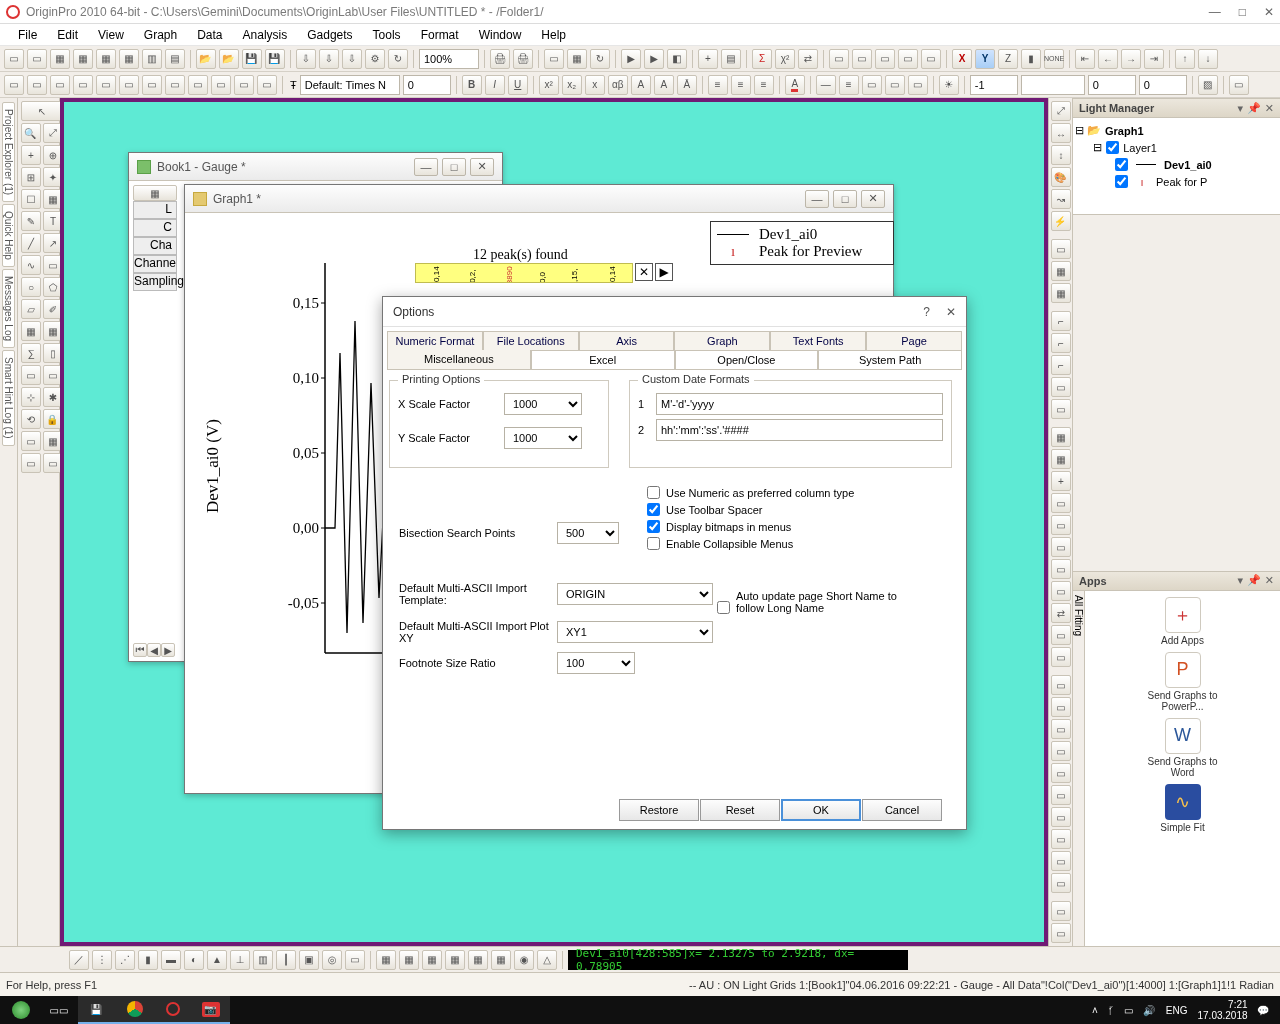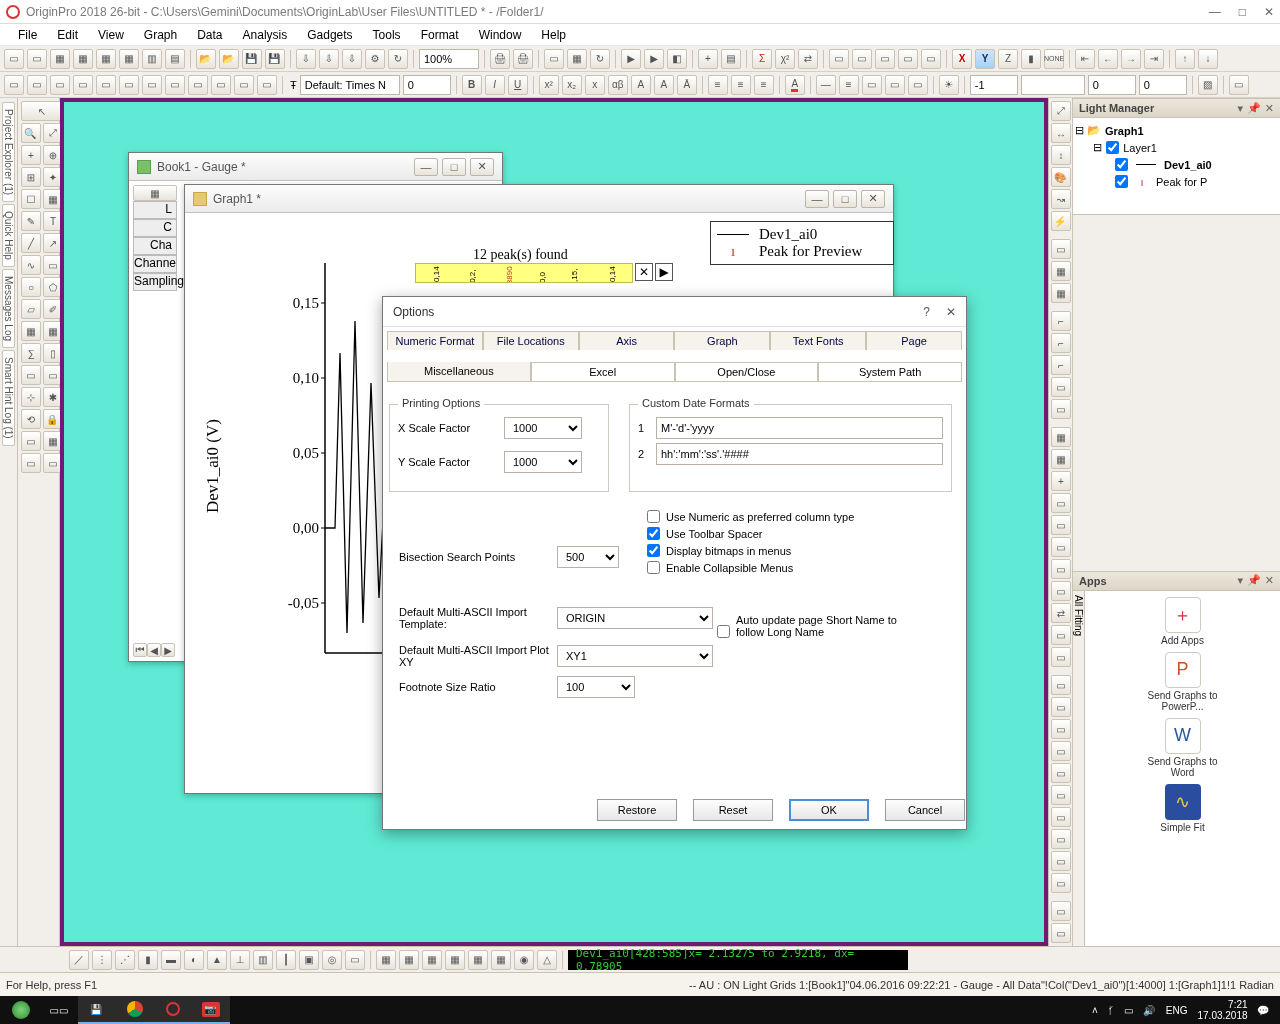--- a/index.html
+++ b/index.html
@@ -21,29 +21,29 @@
   .subwin { position:absolute; background:#fff; border:1px solid #767676; box-shadow:0 2px 6px rgba(0,0,0,.25);}
   .subwin .sw-title { height:28px; background:linear-gradient(#fdfdfd,#ebebeb); border-bottom:1px solid #c9c3b6; display:flex; align-items:center; padding:0 8px; color:#555; gap:6px;}
   .sw-icon { width:14px; height:14px; background:#7bbf6a; border:1px solid #5aa048; }
   .sw-wbtn { width:24px; height:18px; border:1px solid #bcb6a9; border-radius:2px; background:linear-gradient(#fff,#e8e4db); display:flex; align-items:center; justify-content:center; font-size:11px;}
   .sw-wbtns { margin-left:auto; display:flex; gap:4px;}
   .dlg { position:absolute; background:#fff; border:1px solid #767676; box-shadow:0 4px 14px rgba(0,0,0,.35);}
   .dlg .dlg-title { height:30px; background:#fff; display:flex; align-items:center; padding:0 10px; border-bottom:1px solid #e1e1e1; color:#333;}
   .dlg .dlg-title .r { margin-left:auto; display:flex; gap:16px; color:#555;}
   .tabs1 { display:flex; border-bottom:none; margin:4px 4px 0 4px;}
   .tabs1 .tab { flex:1; text-align:center; padding:3px 0; border:1px solid #c9c3b6; border-bottom:none; background:#f6f3ed; color:#004; font-size:11px;}
-  .tabs2 { display:flex; margin:12px 4px;}
+  .tabs2 { display:flex; margin:0 4px;}
   .tabs2 .tab { flex:1; text-align:center; padding:3px 0; border:1px solid #c9c3b6; background:#fff; font-size:11px;}
   .tabs2 .tab.active { background:#f6f3ed; border-top:none;}
   .grp { border:1px solid #cfcabf; margin:10px 6px; padding:8px 8px 10px; position:relative;}
   .grp .lgd { position:absolute; top:-8px; left:8px; background:#fff; padding:0 4px; font-size:11px; color:#333;}
   .row { display:flex; align-items:center; gap:8px; margin:4px 0; font-size:11px;}
   select, input[type=text] { border:1px solid #b7b2a5; background:#fff; height:22px; padding:0 4px; font-size:11px;}
   .chk { display:flex; align-items:center; gap:6px; font-size:11px; margin:4px 0;}
-  .dlg-btns { position:absolute; bottom:8px; right:1px; display:flex; gap:16px;}
+  .dlg-btns { position:absolute; bottom:8px; right:24px; display:flex; gap:1px;}
   .dlg-btn { width:80px; height:22px; border:1px solid #999; background:linear-gradient(#fdfdfd,#e7e7e7); font-size:11px;}
   .dlg-btn.ok { border:2px solid #4a90d9;}
   .rightpane { position:absolute; top:98px; right:0; width:208px; bottom:78px; display:flex; flex-direction:column; background:#f2eee9; border-left:1px solid #c9c3b6;}
   .panelhdr { height:20px; background:linear-gradient(#ece7dd,#ddd6c7); border-top:1px solid #c9c3b6; border-bottom:1px solid #c9c3b6; display:flex; align-items:center; padding:0 6px; font-size:11px; font-weight:bold; color:#444;}
   .panelhdr .ctl { margin-left:auto; display:flex; gap:4px; color:#666; font-weight:normal;}
   .om-body { background:#fff; padding:4px 2px; font-size:11px;}
   .om-row { display:flex; align-items:center; gap:4px; padding:2px 0;}
   .apps-body { background:#fff; flex:1; display:flex; flex-direction:column; align-items:center; gap:6px; padding:6px 2px; overflow:hidden;}
   .app-item { width:80px; text-align:center; font-size:10px; color:#333;}
   .app-ic { width:36px; height:36px; margin:0 auto 2px; border:1px solid #cfcabf; border-radius:4px; display:flex; align-items:center; justify-content:center; font-size:18px;}
@@ -62,21 +62,21 @@
   .yellowbar span { transform:rotate(-90deg); font-size:8px; white-space:nowrap;}
   .peakfound { position:absolute; left:288px; top:34px; font-family:'Times New Roman',serif; font-size:14px;}
   svg.axes { position:absolute; left:100px; top:40px; }
   input[type=checkbox]{ width:13px; height:13px; margin:0;}
 </style>
 </head>
 <body>
 
 <div class="titlebar">
   <div class="o-icon"></div>
-  <span>OriginPro 2018 26-bit - C:\Users\Gemini\Documents\OriginLab\User Files\UNTITLED * - /Folder1/</span>
+  <span>OriginPro 2010 64-bit - C:\Users\Gemini\Documents\OriginLab\User Files\UNTITLED * - /Folder1/</span>
   <div class="wbtns">
     <span>—</span>
     <span>□</span>
     <span>✕</span>
   </div>
 </div>
 
 <div class="menubar">
   <span>File</span>
   <span>Edit</span>

